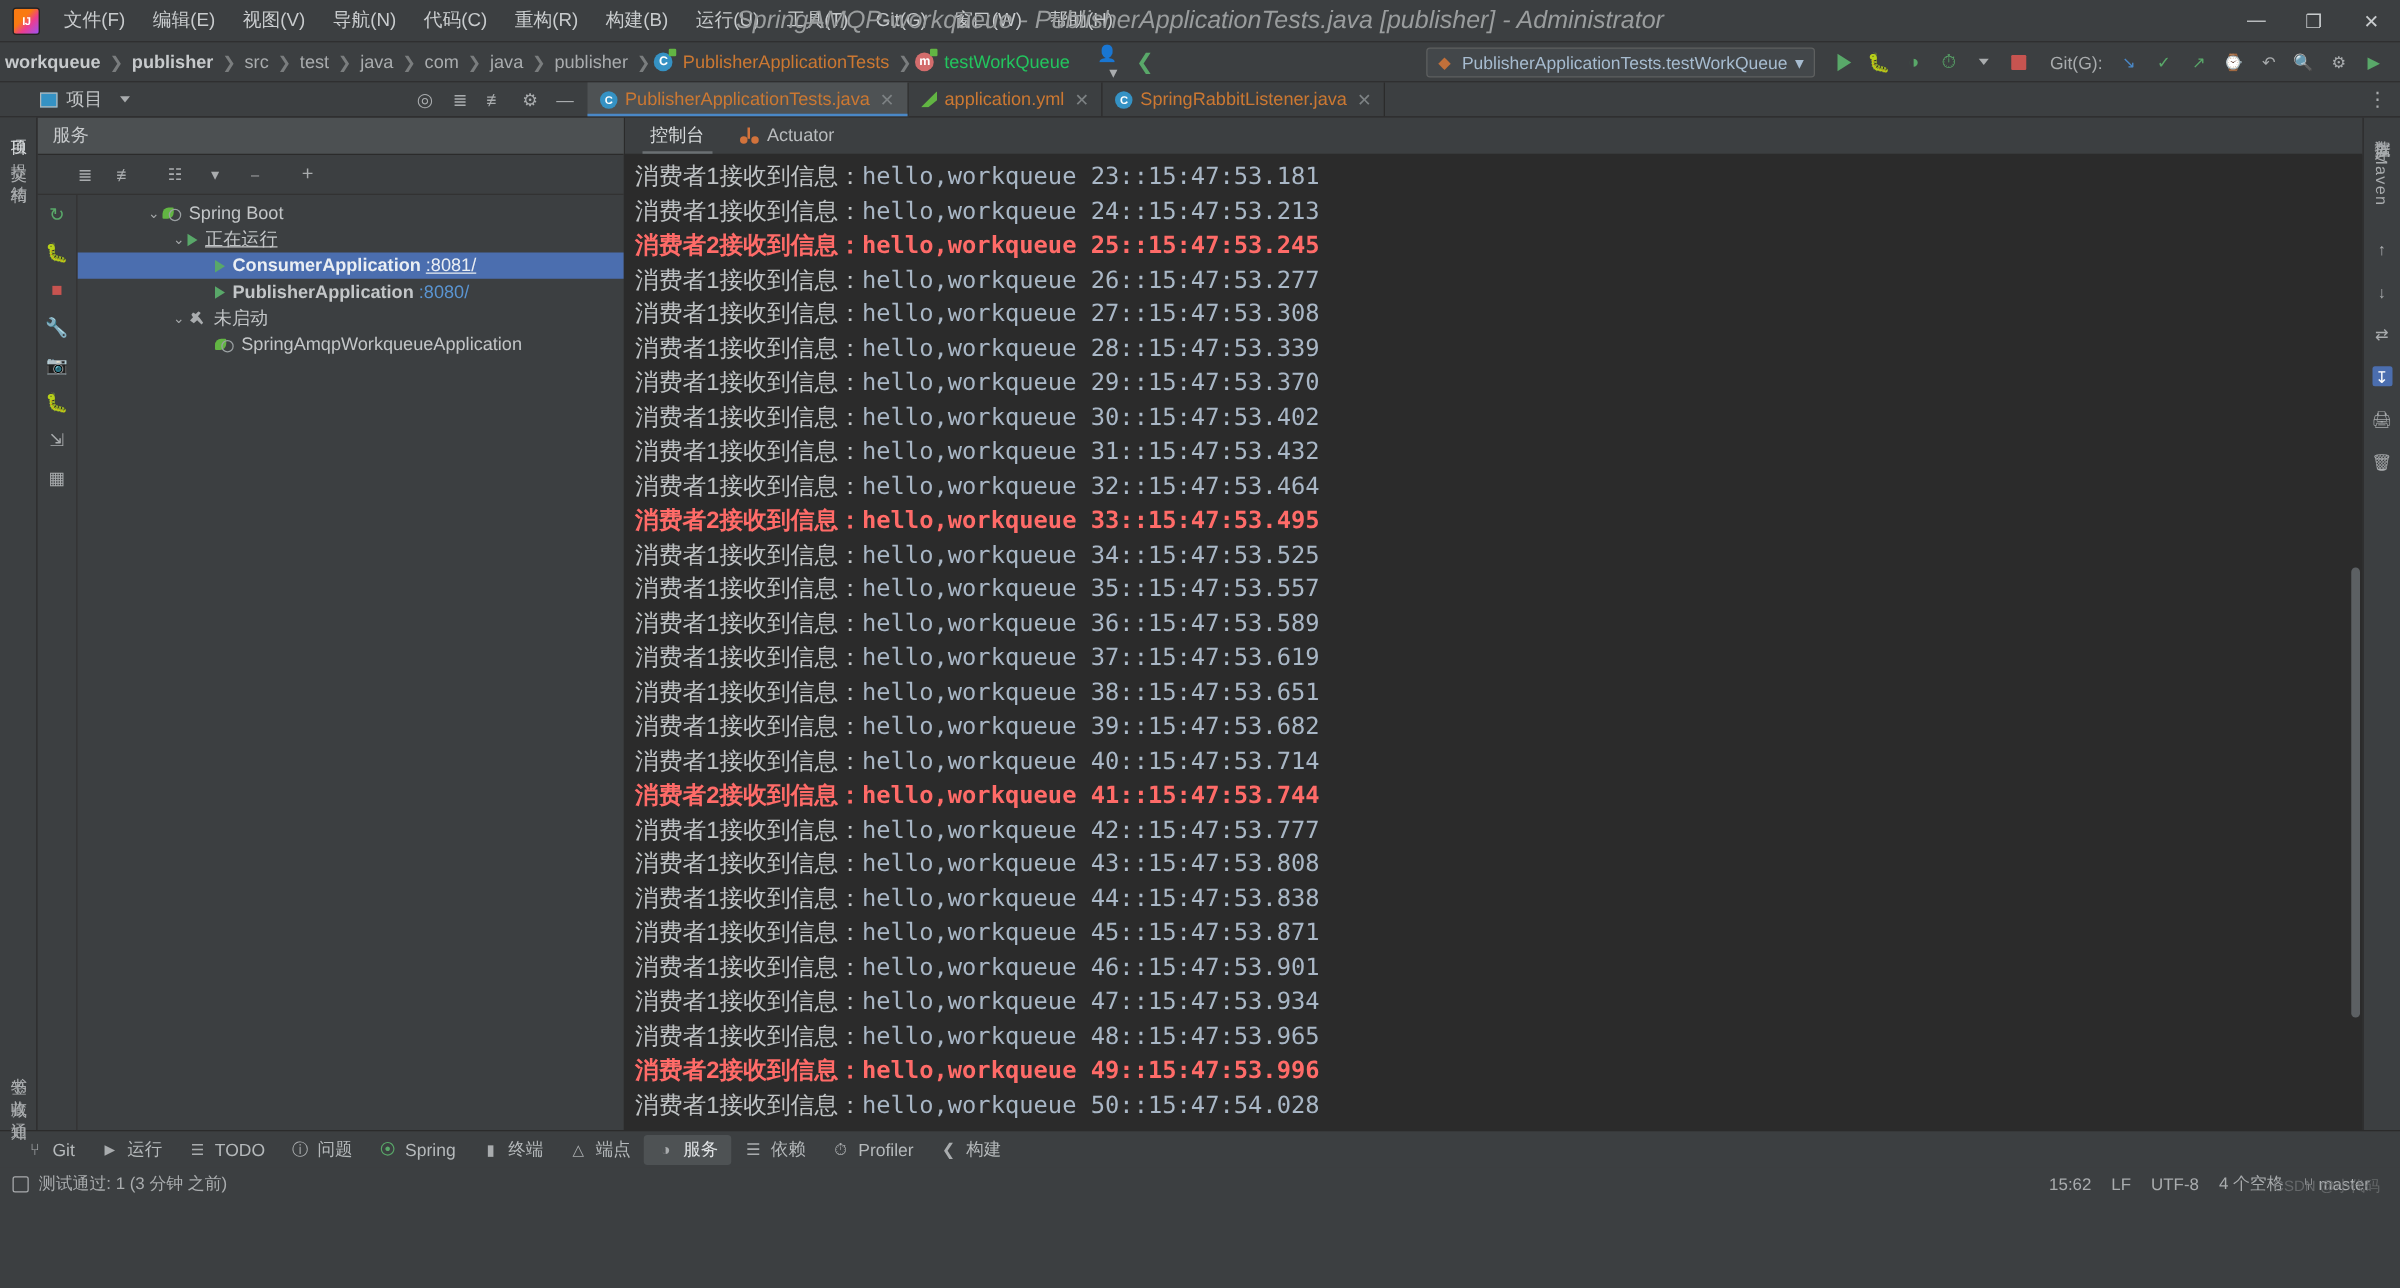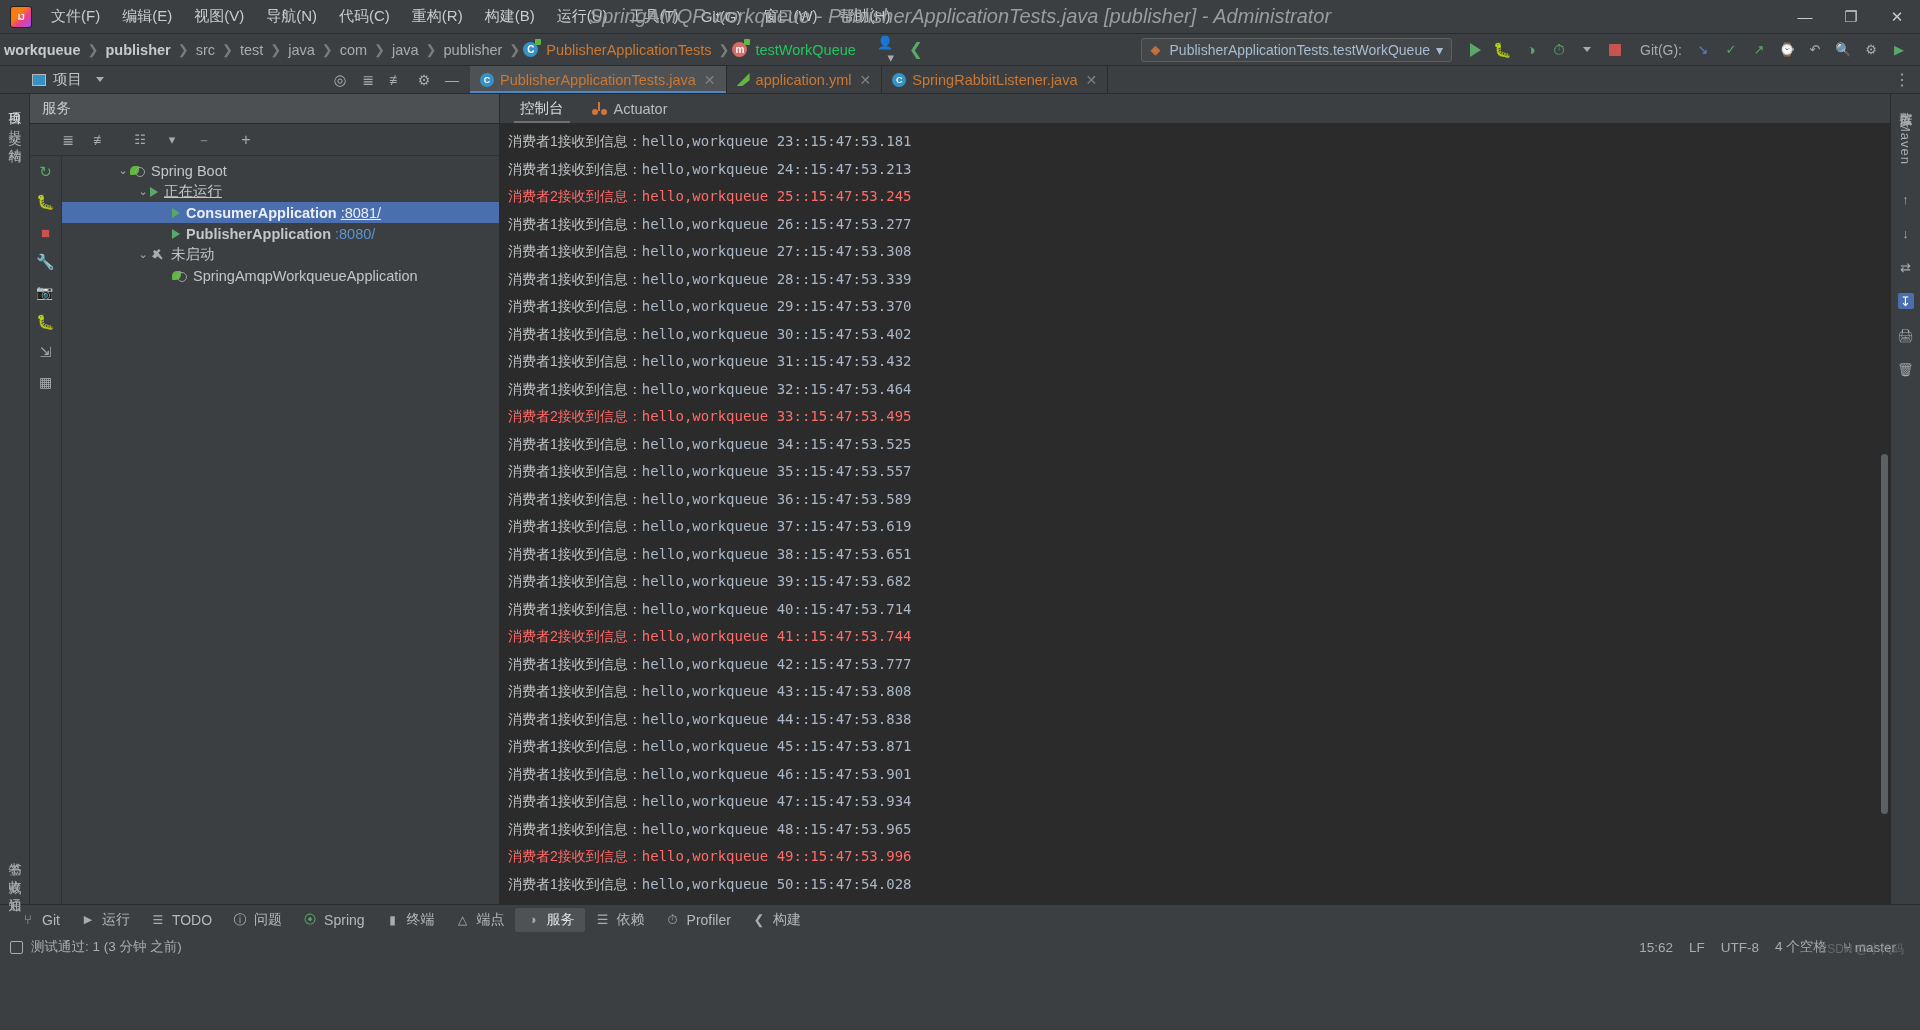--- a/index.html
+++ b/index.html
@@ -152,24 +152,24 @@
   .ctab.active::after{ content:"";position:absolute;left:8px;right:8px;bottom:0;height:2px;background:#6b7073;}
   .act-ico{ width:15px;height:13px;position:relative; }
   .act-ico::before,.act-ico::after{ content:"";position:absolute;bottom:0;width:6px;height:6px;border-radius:50%;background:#d2733c;}
   .act-ico::before{left:0;} .act-ico::after{right:0;}
   .act-ico span{position:absolute;top:0;left:50%;width:2px;height:9px;background:#d2733c;transform:translateX(-50%);}
 
   .logwrap{ flex:1;position:relative;background:#2b2b2b;min-height:0;overflow:hidden;}
   .log{ padding:4px 0 0 8px; }
   .logline{
     font-family:"DejaVu Sans Mono","Liberation Mono",monospace;
-    font-size:14px; line-height:27.5px; white-space:pre; color:#a9b7c6;
+    font-size:19px; line-height:27.5px; white-space:pre; color:#a9b7c6;
   }
   .logline .cn{ font-family:"Liberation Sans",sans-serif; color:#bfc3c5;}
-  .logline.red { color:#ff6b68; }
+  .logline.red { color:#ff6b68;font-weight:bold; }
   .logline.red .cn{ color:#ff6b68; }
   .scrollbar{ position:absolute;right:2px;top:330px;width:7px;height:360px;background:#5c6063;border-radius:4px; }
 
   
   .rrail{ width:30px;min-width:30px;background:#3c3f41;border-left:1px solid #2b2b2b;display:flex;flex-direction:column;align-items:center;}
   .rrail .rail-v{ writing-mode:vertical-rl; }
   .rrail-icons{ display:flex;flex-direction:column;align-items:center;gap:18px;margin-top:18px;}
 
   
   .bottombar{

